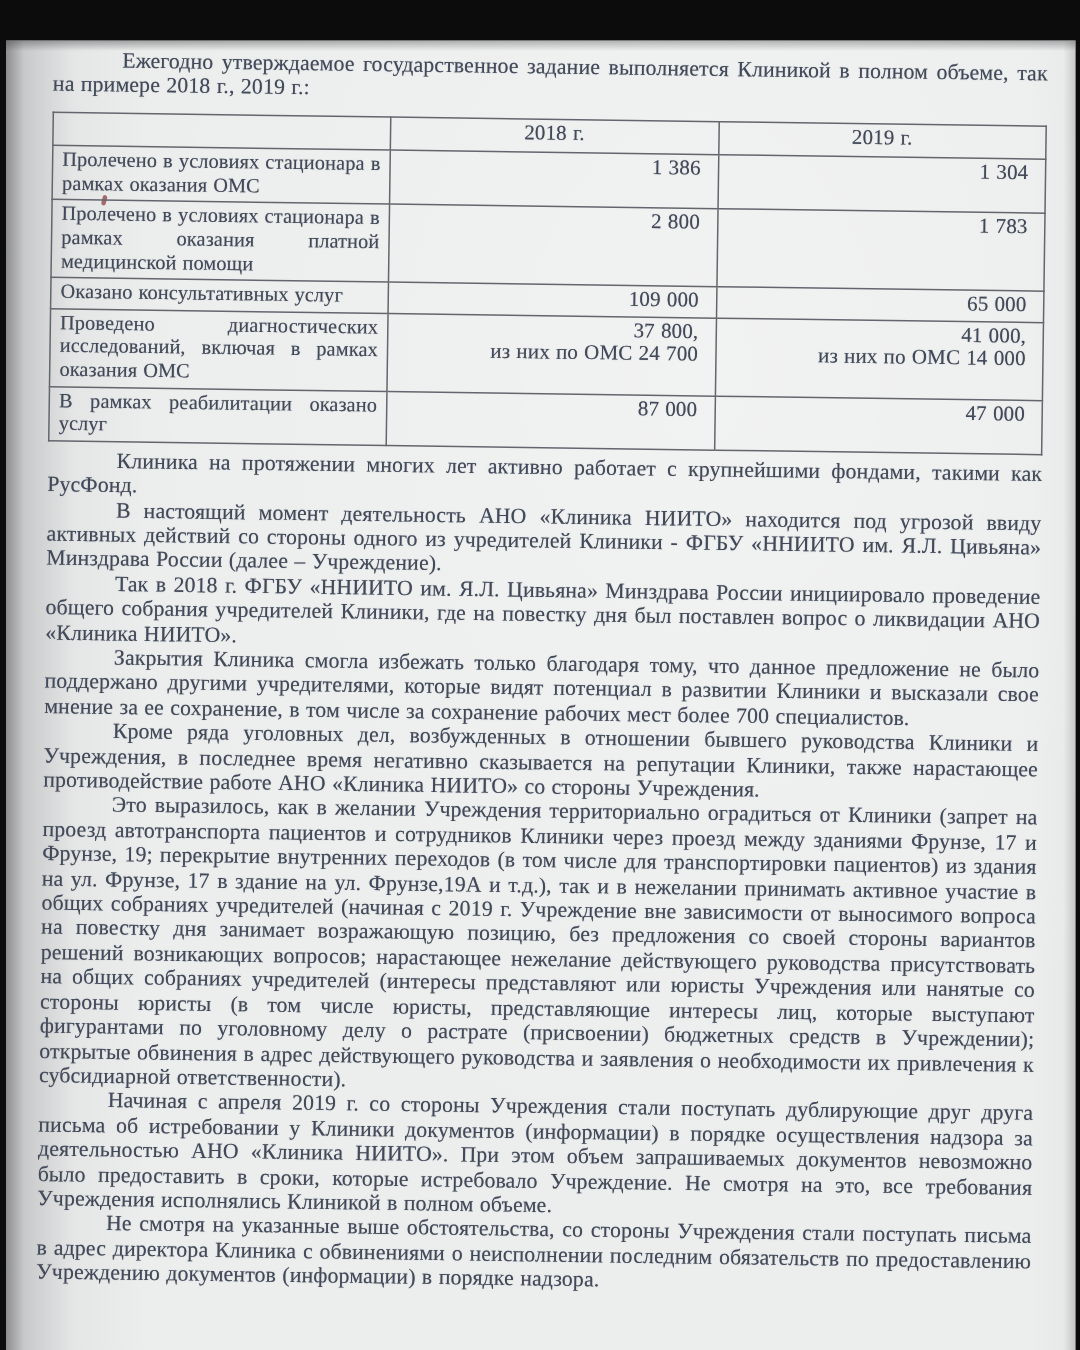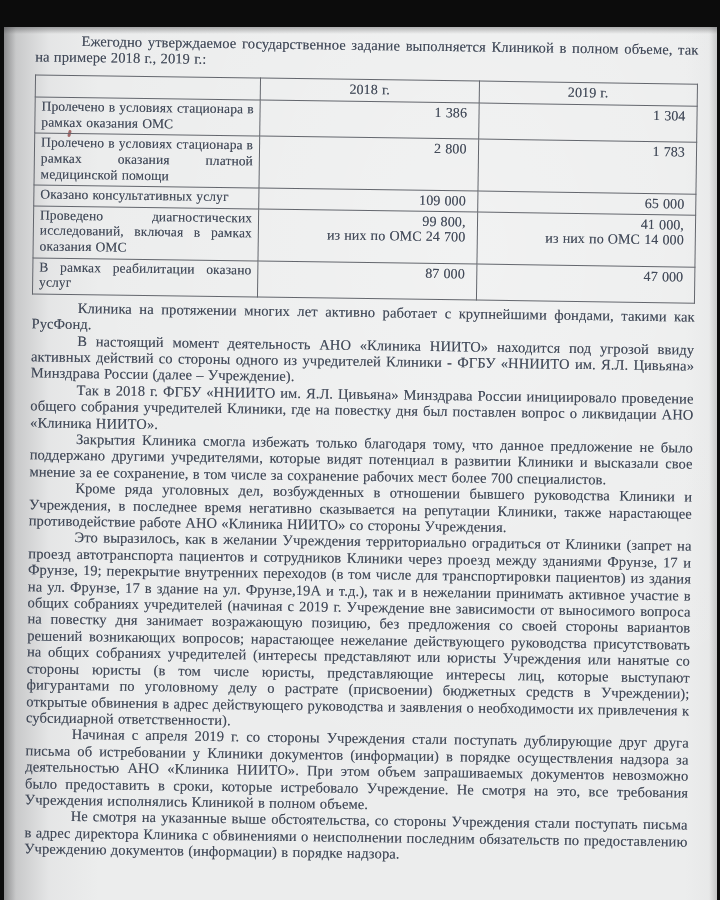--- a/index.html
+++ b/index.html
@@ -139,21 +139,21 @@
             <td class="val">1 783</td>
           </tr>
           <tr>
             <td class="lbl">Оказано консультативных услуг</td>
             <td class="val">109 000</td>
             <td class="val">65 000</td>
           </tr>
           <tr>
             <td class="lbl">Проведено диагностических исследований, включая в рамках оказания ОМС</td>
             <td class="val">
-              <span>99 800,</span>
+              <span>37 800,</span>
               <span class="note">из них по ОМС 24 700</span>
             </td>
             <td class="val">
               <span>41 000,</span>
               <span class="note">из них по ОМС 14 000</span>
             </td>
           </tr>
           <tr>
             <td class="lbl">В рамках реабилитации оказано услуг</td>
             <td class="val">87 000</td>

